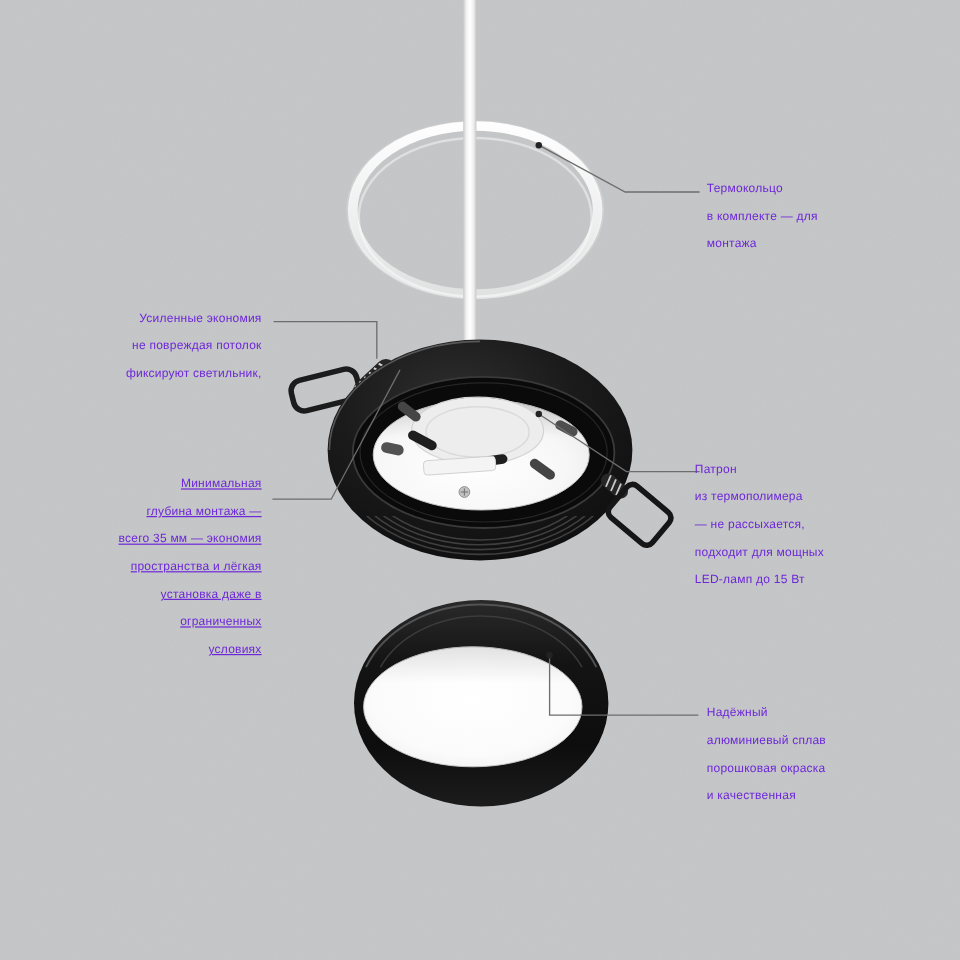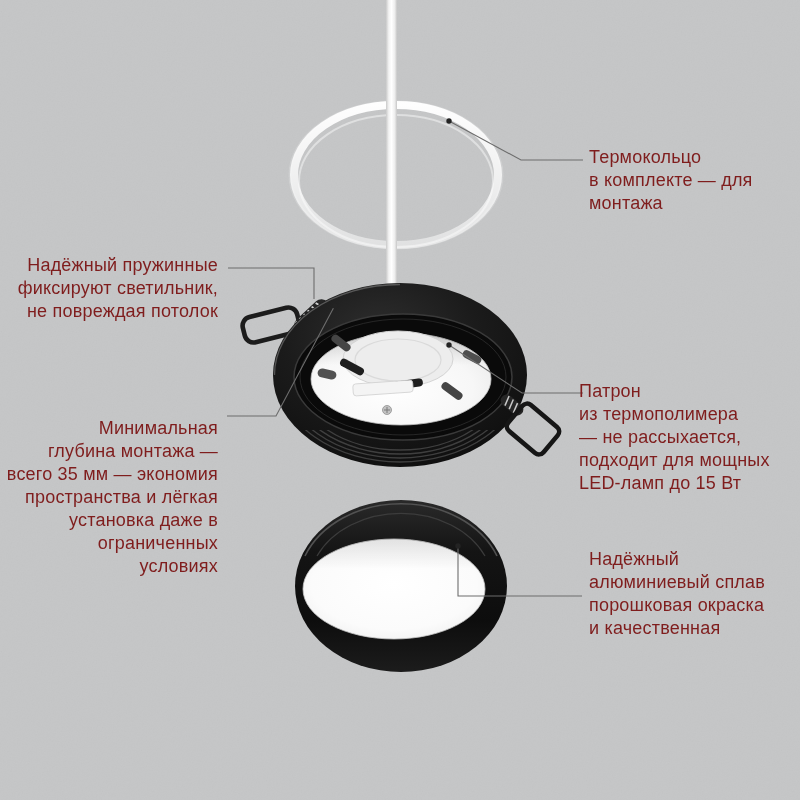--- a/index.html
+++ b/index.html
@@ -5,22 +5,22 @@
   html, body { margin: 0; padding: 0; }
   body {
     width: 800px; height: 800px; overflow: hidden;
     background: #c5c6c7;
     font-family: "Liberation Sans", sans-serif;
   }
   .stage { position: relative; width: 800px; height: 800px; }
   .stage > svg { position: absolute; left: 0; top: 0; }
   .callout {
     position: absolute;
-    color: #7f1d1d;
-    font-size: 18px;
+    color: #6d28d9;
+    font-size: 10px;
     line-height: 23px;
     letter-spacing: 0.2px;
     white-space: nowrap;
   }
   .callout.side-left { text-align: right; }
   .callout.side-right { text-align: left; }
 </style>
 </head>
 <body>
 
@@ -195,43 +195,43 @@
     </g>
   </svg>
 
   <div class="callout side-right" style="left:589px; top:146px;">
     <div>Термокольцо</div>
     <div>в комплекте — для</div>
     <div>монтажа</div>
   </div>
 
   <div class="callout side-left" style="right:582px; top:254px;">
-    <div>Надёжный пружинные</div>
+    <div>Усиленные экономия</div>
+    <div>не повреждая потолок</div>
     <div>фиксируют светильник,</div>
-    <div>не повреждая потолок</div>
-  </div>
-
-  <div class="callout side-left" style="right:582px; top:417px;">
+  </div>
+
+  <div class="callout side-left" style="right:582px; top:392px;text-decoration:underline;">
     <div>Минимальная</div>
     <div>глубина монтажа —</div>
     <div>всего 35 мм — экономия</div>
     <div>пространства и лёгкая</div>
     <div>установка даже в</div>
     <div>ограниченных</div>
     <div>условиях</div>
   </div>
 
   <div class="callout side-right" style="left:579px; top:380px;">
     <div>Патрон</div>
     <div>из термополимера</div>
     <div>— не рассыхается,</div>
     <div>подходит для мощных</div>
     <div>LED-ламп до 15 Вт</div>
   </div>
 
-  <div class="callout side-right" style="left:589px; top:548px;">
+  <div class="callout side-right" style="left:589px; top:583px;">
     <div>Надёжный</div>
     <div>алюминиевый сплав</div>
     <div>порошковая окраска</div>
     <div>и качественная</div>
   </div>
 
 </div>
 
 </body></html>

